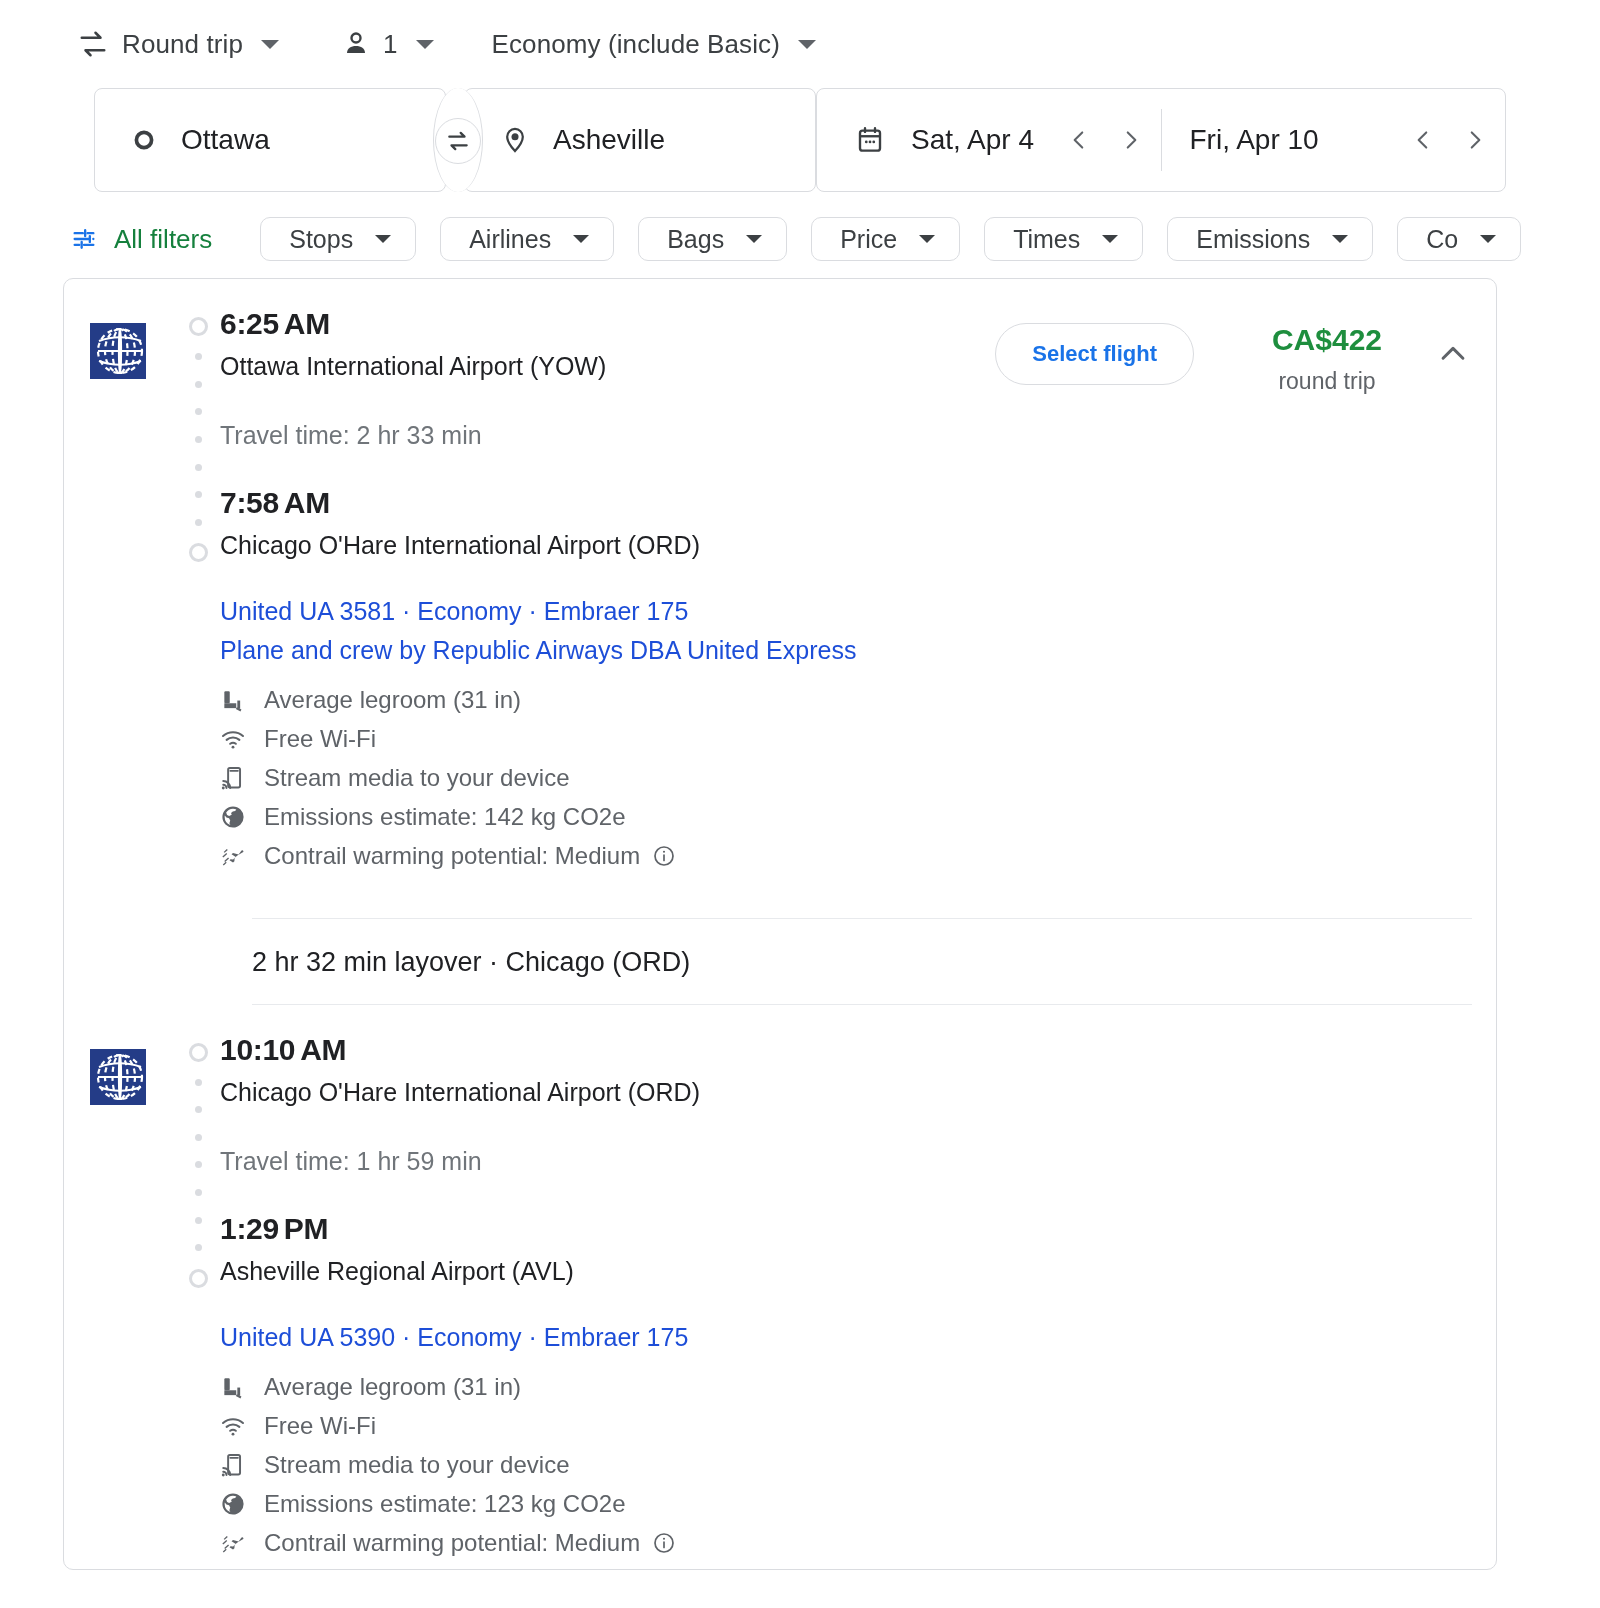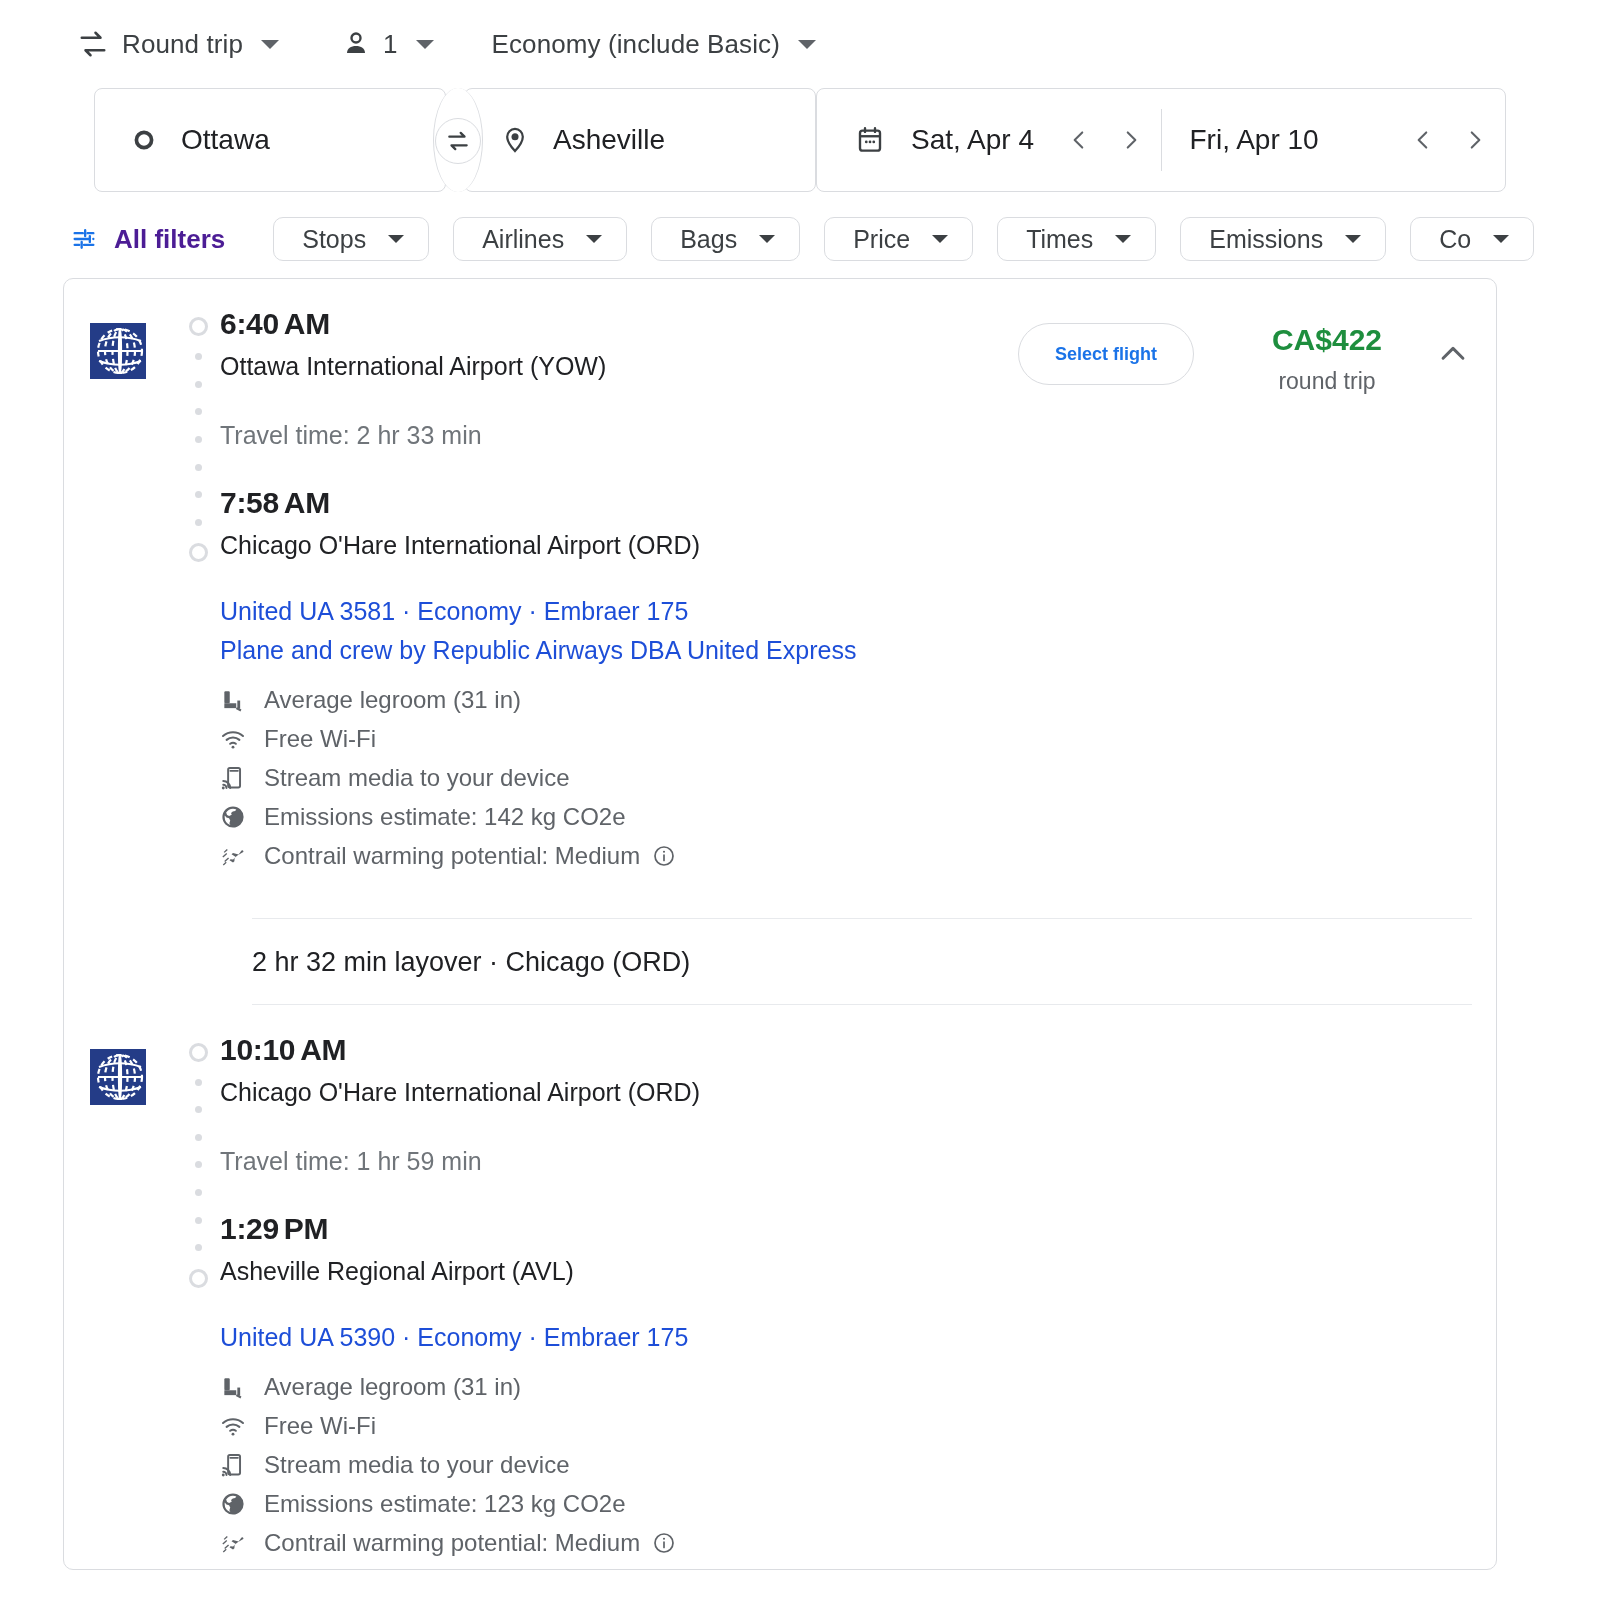--- a/index.html
+++ b/index.html
@@ -136,23 +136,23 @@
     overflow: hidden;
   }
   .all-filters {
     display: flex;
     align-items: center;
     cursor: pointer;
     margin-right: 48px;
   }
   .all-filters .afglyph { margin-right: 16px; display:flex; align-items:center; }
   .all-filters .aftxt {
-    color: #4c1d95;
+    color: #15803d;
     font-size: 26px;
-    font-weight: bold;
+    font-weight: normal;
   }
   .chip {
     display: flex;
     align-items: center;
     height: 44px;
     padding: 0 24px 0 28px;
     border: 1px solid #dadce0;
     border-radius: 10px;
     margin-right: 24px;
     cursor: pointer;
@@ -284,21 +284,21 @@
     display: flex;
     align-items: flex-start;
   }
   .select-btn {
     height: 62px;
     padding: 0 36px;
     border: 1px solid #dadce0;
     border-radius: 31px;
     background: #fff;
     color: #1a73e8;
-    font-size: 18px;
+    font-size: 22px;
     font-weight: bold;
     font-family: "Liberation Sans", sans-serif;
     cursor: pointer;
     display: flex;
     align-items: center;
     justify-content: center;
   }
   .price-col {
     margin-left: 58px;
     text-align: center;
@@ -532,21 +532,21 @@
             <div class="tl-dot"></div>
             <div class="tl-dot"></div>
             <div class="tl-dot"></div>
             <div class="tl-dot"></div>
             <div class="tl-dot"></div>
           </div>
           <div class="tl-ring"></div>
         </div>
         <div class="tl-body">
           <div class="tl-time">
-            <span>6:40</span><span class="ampm">AM</span>
+            <span>6:25</span><span class="ampm">AM</span>
           </div>
           <div class="tl-airport">Ottawa International Airport (YOW)</div>
           <div class="tl-travel">Travel time: 2 hr 33 min</div>
           <div class="tl-time">
             <span>7:58</span><span class="ampm">AM</span>
           </div>
           <div class="tl-airport">Chicago O'Hare International Airport (ORD)</div>
         </div>
       </div>
 

